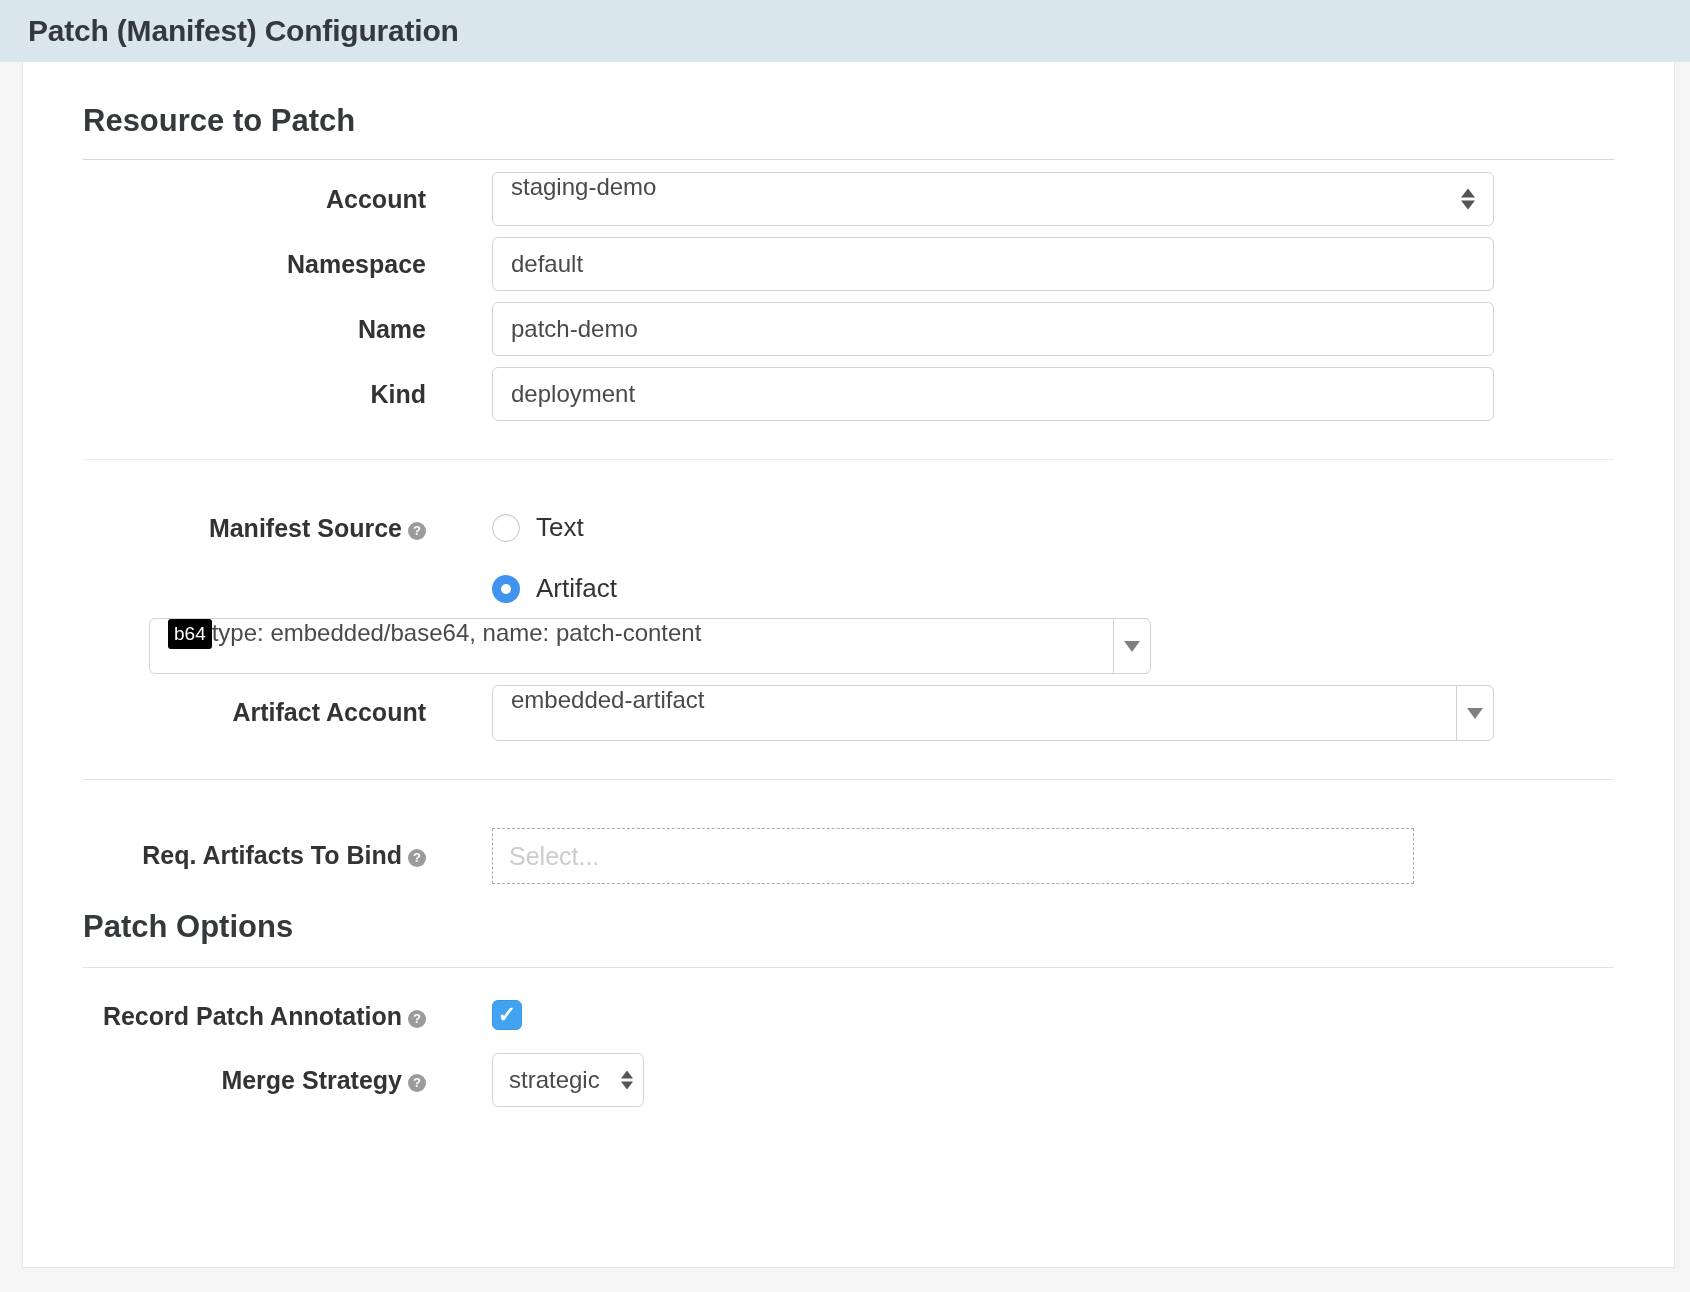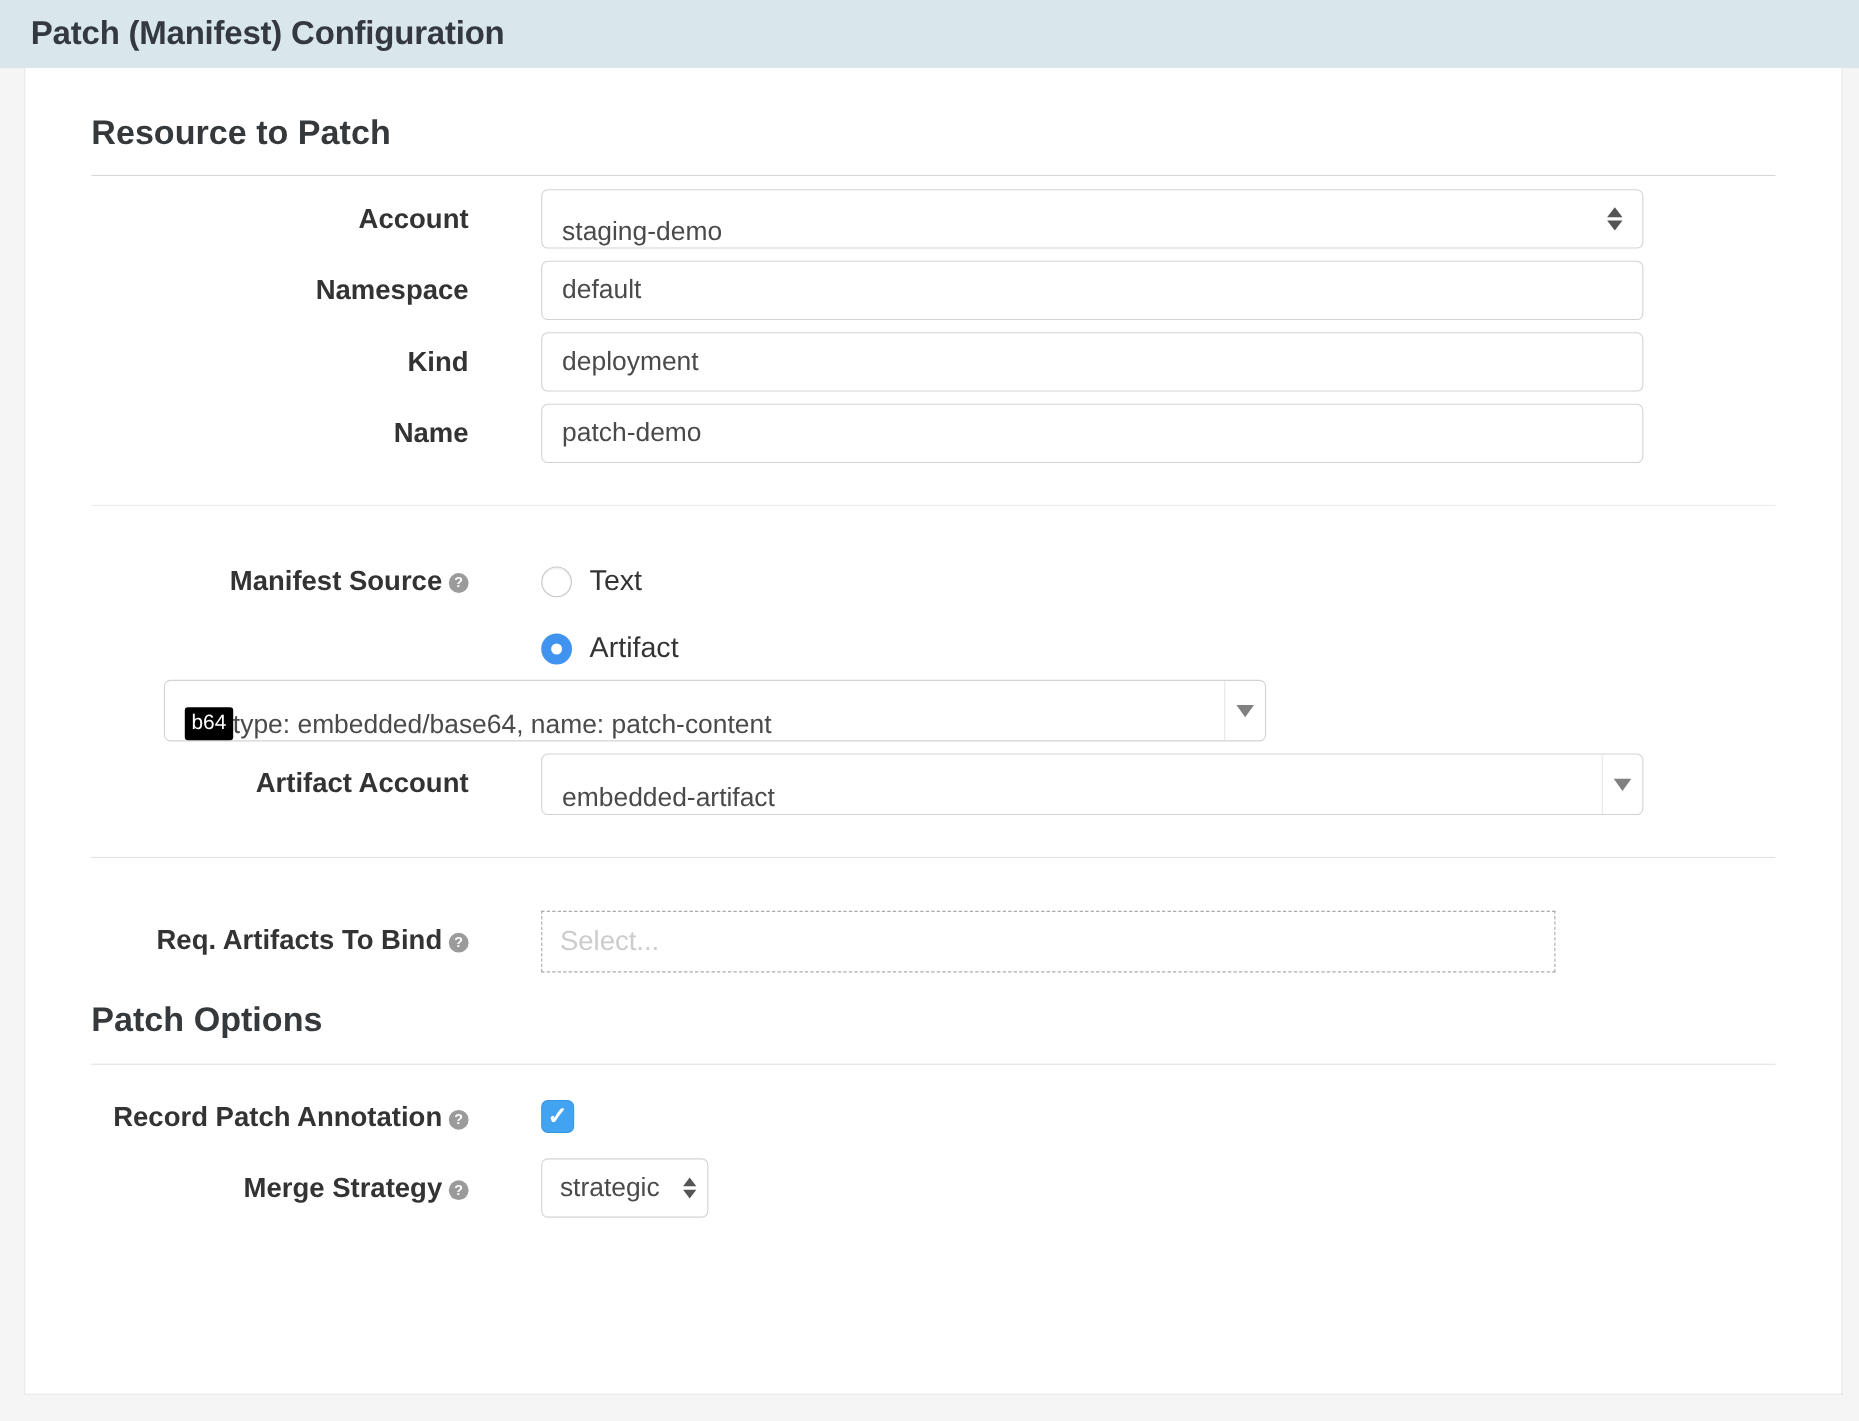--- a/index.html
+++ b/index.html
@@ -49,21 +49,21 @@
   }
 
   .text-input, .select-box {
     width:1002px; height:54px;
     border:1px solid #d3d3d3; border-radius:6px;
     background:#fff;
     font-family:"Liberation Sans", sans-serif;
     font-size:24px; color:#4a4a4a;
     padding:0 18px; outline:none;
   }
-  .select-box { display:flex; align-items:flex-end; position:relative; cursor:pointer; }
+  .select-box { display:flex; align-items:flex-start; position:relative; cursor:pointer; }
   .select-box .value { flex:1; }
   .arrows-updown {
     position:absolute; right:18px; top:50%; transform:translateY(-50%);
     display:flex; flex-direction:column; align-items:center; gap:3px;
   }
   .arrows-updown .up { width:0;height:0;border-left:7px solid transparent;border-right:7px solid transparent;border-bottom:9px solid #555; }
   .arrows-updown .dn { width:0;height:0;border-left:7px solid transparent;border-right:7px solid transparent;border-top:9px solid #555; }
 
   .ui-select { padding-right:36px; }
   .caret-seg {
@@ -71,21 +71,21 @@
     border-left:1px solid #d3d3d3; display:flex; align-items:center; justify-content:center;
     border-radius:0 6px 6px 0; cursor:pointer;
   }
   .caret-down { width:0;height:0;border-left:8px solid transparent;border-right:8px solid transparent;border-top:11px solid #808080; }
 
   .badge-b64 {
     background:#000; color:#fff; font-size:19px; line-height:1;
     padding:5px 6px 6px; border-radius:3px; flex:none;
   }
 
-  .radio-row { display:flex; align-items:flex-end; margin-bottom:30px; cursor:pointer; }
+  .radio-row { display:flex; align-items:center; margin-bottom:30px; cursor:pointer; }
   .radio {
     width:28px; height:28px; border-radius:50%; flex:none;
     border:1px solid #c6c6c6; background:#fff;
     display:flex; align-items:center; justify-content:center;
     box-shadow:inset 0 1px 2px rgba(0,0,0,0.08);
   }
   .radio.selected { border:none; background:#4193f0; box-shadow:none; }
   .radio .dot { width:10px; height:10px; border-radius:50%; background:#fff; display:none; }
   .radio.selected .dot { display:block; }
   .radio-label { font-size:26px; color:#333; margin-left:16px; }
@@ -146,30 +146,30 @@
     </div>
 
     <div class="form-row">
       <div class="label-col">Namespace</div>
       <div class="control-col">
         <input class="text-input" type="text" value="default" style="">
       </div>
     </div>
 
     <div class="form-row">
+      <div class="label-col">Name</div>
+      <div class="control-col">
+        <input class="text-input" type="text" value="patch-demo" style="">
+      </div>
+    </div>
+
+    <div class="form-row">
       <div class="label-col">Kind</div>
       <div class="control-col">
         <input class="text-input" type="text" value="deployment" style="">
-      </div>
-    </div>
-
-    <div class="form-row">
-      <div class="label-col">Name</div>
-      <div class="control-col">
-        <input class="text-input" type="text" value="patch-demo" style="">
       </div>
     </div>
   </div>
 
   <div class="hr light" style="margin-top:38px;"></div>
 
   <div class="form-row" style="margin-top:52px; margin-bottom:14px;">
     <div class="label-col" style="padding-top:2px;">
       <span>Manifest Source</span><span class="help-icon">?</span>
     </div>

